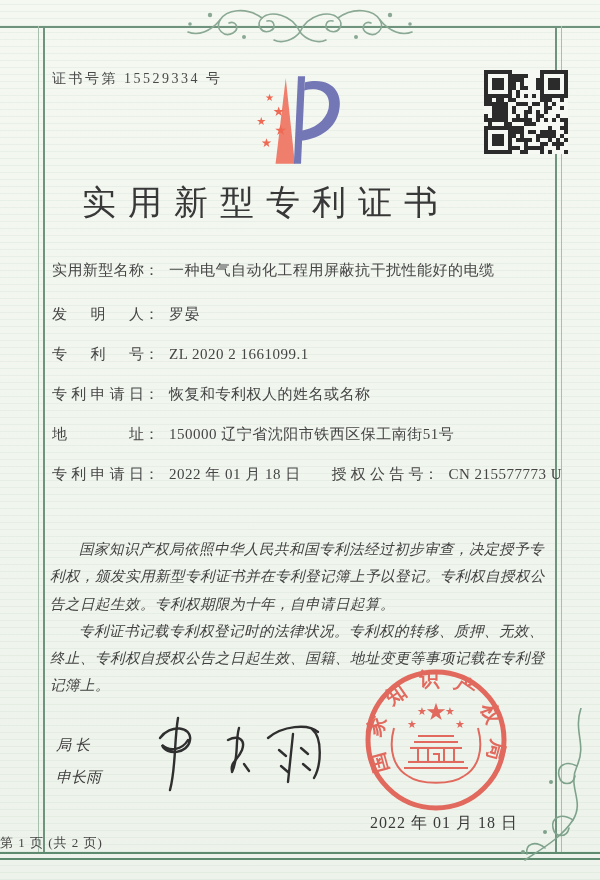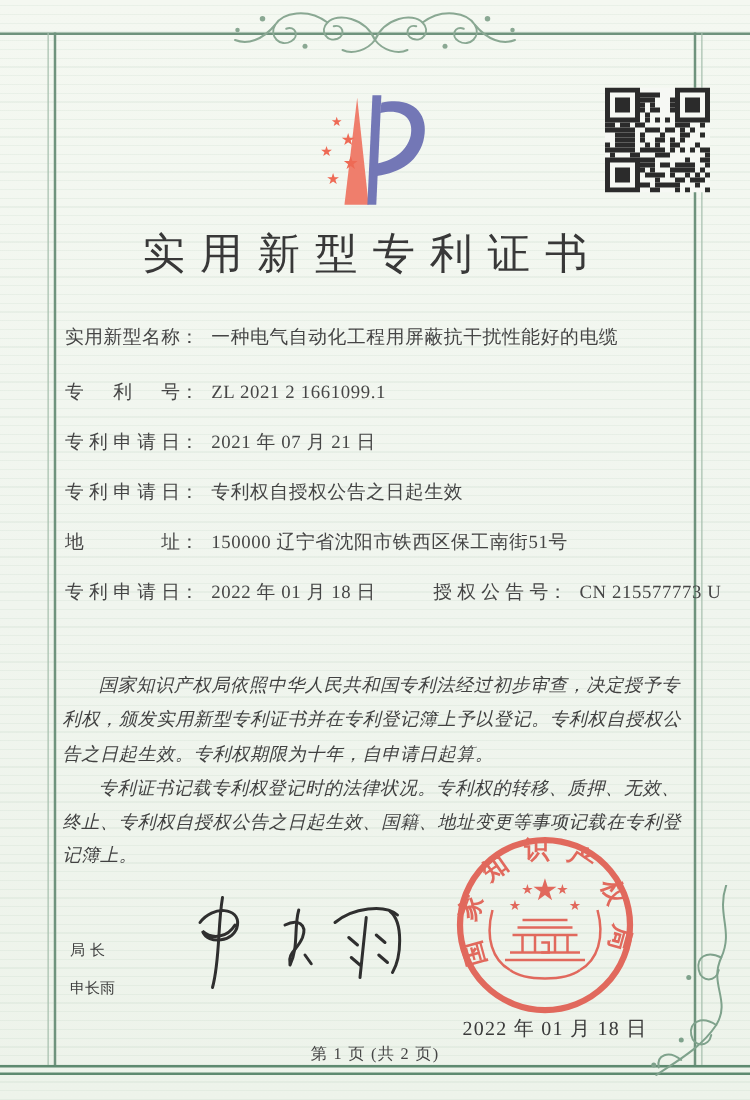--- a/index.html
+++ b/index.html
@@ -17,40 +17,40 @@
   .side-line{position:absolute;top:26px;height:826px;width:4px;}
   .side-line.left{left:38px;border-left:1px solid #a7c0ae;border-right:2px solid #6f937d;}
   .side-line.right{right:38px;border-right:1px solid #a7c0ae;border-left:2px solid #6f937d;}
   .flourish-top{position:absolute;left:170px;top:2px;width:260px;height:52px;}
   .flourish-corner{position:absolute;right:5px;bottom:12px;width:80px;height:160px;}
   
   .cert-no{position:absolute;left:52px;top:70px;font-size:14px;letter-spacing:2.5px;color:#4a4a4a;}
   .logo{position:absolute;left:238px;top:68px;width:124px;height:112px;}
   .qr{position:absolute;left:484px;top:70px;width:84px;height:84px;}
   .title{position:absolute;left:0;top:180px;width:532px;text-align:center;
-    font-size:34px;letter-spacing:12px;color:#383838;font-weight:500;white-space:nowrap;margin-left:32px;}
+    font-size:34px;letter-spacing:12px;color:#383838;font-weight:500;white-space:nowrap;}
   
   .fields{position:absolute;left:52px;top:258px;width:500px;font-size:15px;color:#454545;}
   .f-row{margin-bottom:15px;line-height:25px;white-space:nowrap;}
   .f-row.gap{margin-bottom:19px;}
   .f-label{display:inline-block;width:92px;text-align:justify;text-align-last:justify;vertical-align:top;}
   .colon{display:inline-block;margin-right:10px;}
   .f-value{letter-spacing:0.5px;}
-  .grant-second{margin-left:42px;}
+  .grant-second{margin-left:27px;}
   
   .paras{position:absolute;left:50px;top:536px;width:502px;font-size:14.5px;line-height:1.88;
     color:#414141;font-style:italic;font-family:Liberation Serif, serif;}
   .paras p{margin:0;text-indent:2em;letter-spacing:0.5px;}
   
-  .officer{position:absolute;left:56px;top:752px;font-size:12px;color:#3d3d3d;}
+  .officer{position:absolute;left:56px;top:736px;font-size:15px;color:#3d3d3d;font-style:italic;}
   .officer .o-title{letter-spacing:4px;margin-bottom:13px;}
   .signature{position:absolute;left:142px;top:708px;width:200px;height:92px;}
   .seal{position:absolute;left:360px;top:658px;width:152px;height:162px;opacity:0.88;}
   .seal-date{position:absolute;left:370px;top:813px;font-size:16px;color:#3a3a3a;letter-spacing:1px;z-index:5;}
-  .footer{position:absolute;left:0;top:834px;width:600px;text-align:center;font-size:13px;
+  .footer{position:absolute;left:0;top:834px;width:600px;font-size:13px;
     letter-spacing:1px;color:#454545;}
 </style>
 </head>
 <body>
 
 <div class="page">
 
   <div class="top-line"></div>
   <div class="bottom-line"></div>
   <div class="side-line left"></div>
@@ -74,20 +74,21 @@
       <path d="M66,0 C58,24 72,36 62,58 C52,80 70,92 58,112 C46,130 28,140 10,152"></path>
       <path d="M62,58 C50,52 42,58 44,68 C46,78 58,78 60,68"></path>
       <path d="M58,112 C46,104 36,110 38,120 C40,130 52,130 54,120"></path>
       <path d="M30,140 C20,132 10,136 12,146"></path>
       <circle cx="36" cy="74" r="2" fill="#7fa28c" stroke="none"></circle>
       <circle cx="30" cy="124" r="2" fill="#7fa28c" stroke="none"></circle>
       <circle cx="8" cy="144" r="2" fill="#7fa28c" stroke="none"></circle>
     </g>
   </svg>
 
+  <div class="cert-no">证书号第 15529334 号</div>
 
   <svg class="logo" viewBox="0 0 120 110">
     <polygon points="46,10 55,94 36,94" fill="#ef7e6c"></polygon>
     <polygon points="58,8 65,8 61,94 54,94" fill="#7377b6"></polygon>
     <path d="M65,14 C93,8 103,26 98,44 C93,62 77,70 58,72 L59,62 C74,60 85,52 88,40 C91,26 81,18 64,22 Z" fill="#7377b6"></path>
     <text x="30" y="32" font-size="10" fill="#ee6a55" text-anchor="middle">★</text>
     <text x="39" y="47" font-size="13" fill="#ee6a55" text-anchor="middle">★</text>
     <text x="22" y="56" font-size="11" fill="#ee6a55" text-anchor="middle">★</text>
     <text x="41" y="66" font-size="14" fill="#ee6a55" text-anchor="middle">★</text>
     <text x="27" y="78" font-size="12" fill="#ee6a55" text-anchor="middle">★</text>
@@ -252,27 +253,27 @@
       </g>
   </svg>
 
   <div class="title">实用新型专利证书</div>
 
   <div class="fields">
     <div class="f-row gap">
       <span class="f-label">实用新型名称</span><span class="colon">：</span><span class="f-value">一种电气自动化工程用屏蔽抗干扰性能好的电缆</span>
     </div>
     <div class="f-row">
-      <span class="f-label">专利号</span><span class="colon">：</span><span class="f-value">ZL 2021 2 1661099.1</span>
-    </div>
-    <div class="f-row">
-      <span class="f-label">专利申请日</span><span class="colon">：</span><span class="f-value">2021 年 07 月 21 日</span>
-    </div>
-    <div class="f-row">
-      <span class="f-label">专利申请日</span><span class="colon">：</span><span class="f-value">专利权自授权公告之日起生效</span>
+      <span class="f-label">发明人</span><span class="colon">：</span><span class="f-value">罗晏</span>
+    </div>
+    <div class="f-row">
+      <span class="f-label">专利号</span><span class="colon">：</span><span class="f-value">ZL 2020 2 1661099.1</span>
+    </div>
+    <div class="f-row">
+      <span class="f-label">专利申请日</span><span class="colon">：</span><span class="f-value">恢复和专利权人的姓名或名称</span>
     </div>
     <div class="f-row">
       <span class="f-label">地址</span><span class="colon">：</span><span class="f-value">150000 辽宁省沈阳市铁西区保工南街51号</span>
     </div>
     <div class="f-row">
       <span><span class="f-label">专利申请日</span><span class="colon">：</span><span class="f-value">2022 年 01 月 18 日</span></span>
       <span class="grant-second"><span class="f-label">授权公告号</span><span class="colon">：</span><span class="f-value">CN 215577773 U</span></span>
     </div>
   </div>
 

